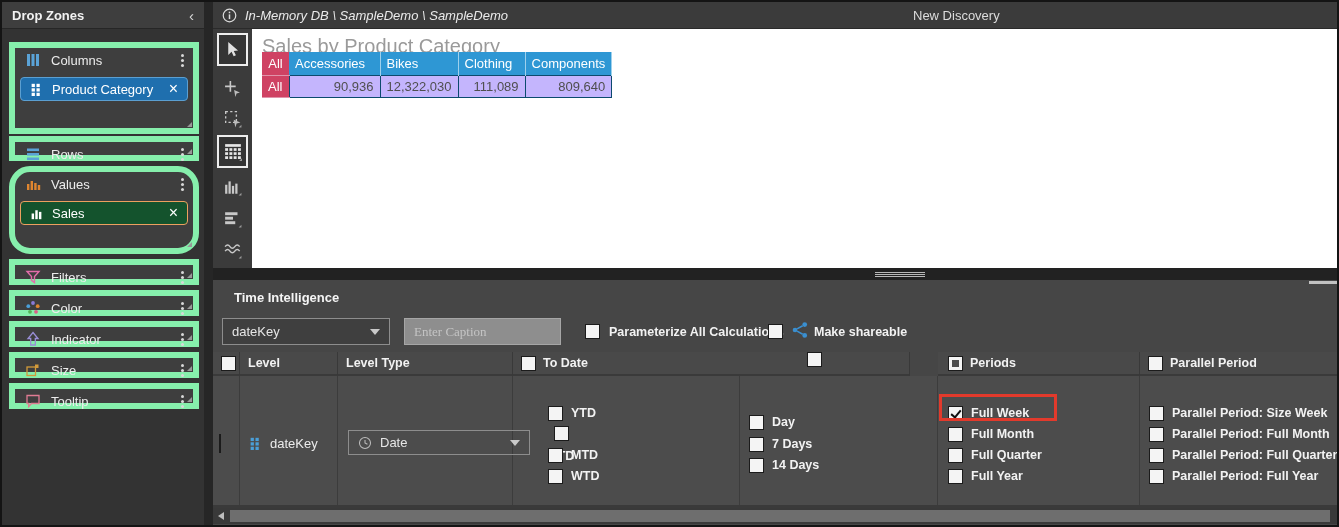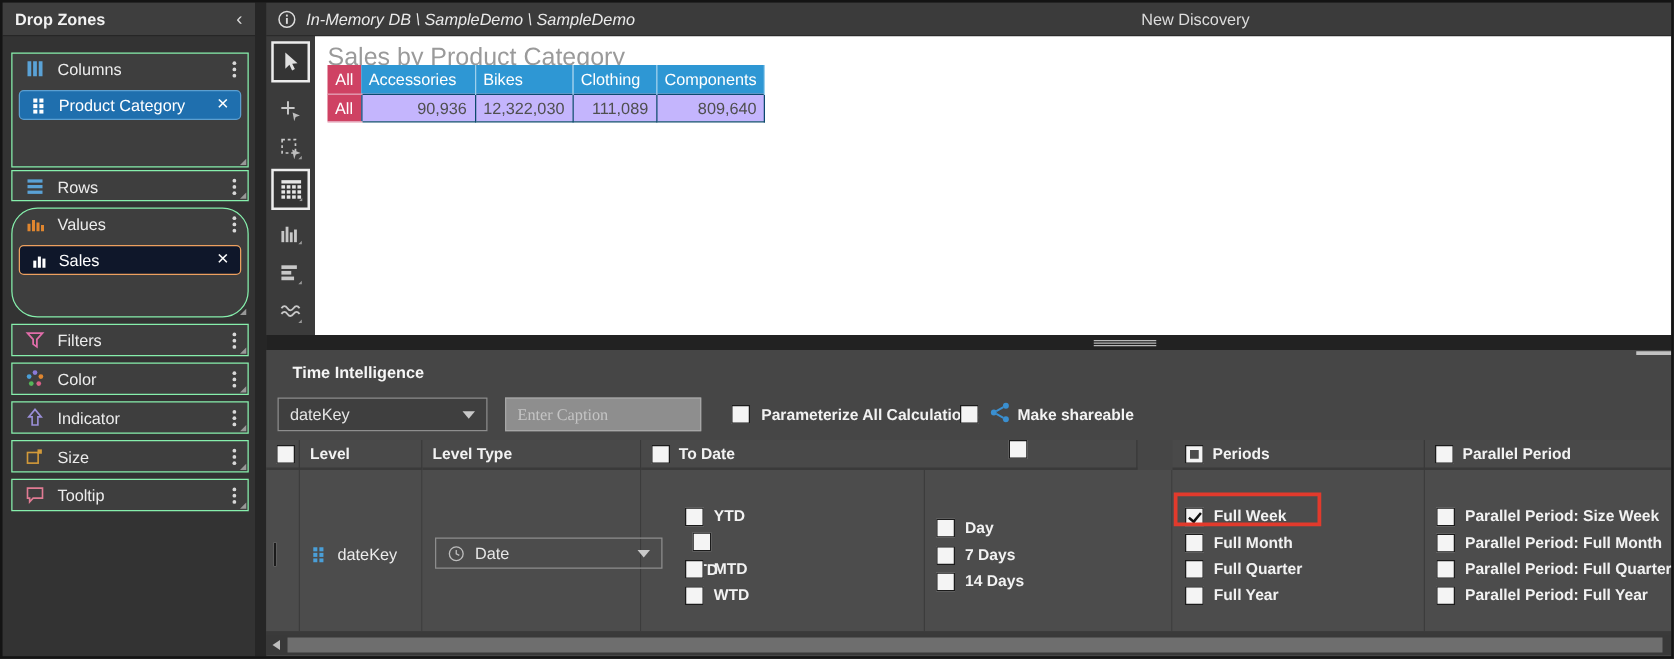--- a/index.html
+++ b/index.html
@@ -10,32 +10,32 @@
   }
   #frame { position:absolute; inset:0; border:2px solid #141414; pointer-events:none; z-index:99; }
   .abs { position:absolute; }
 
   
   #sidebar { position:absolute; left:2px; top:2px; width:202px; height:523px; background:#333333; }
   #sidebar-header { height:27px; background:#3e3e3e; border-bottom:1px solid #262626;
     display:flex; align-items:center; padding:0 10px; }
   #sidebar-header .t { flex:1; font-weight:bold; font-size:13px; color:#f2f2f2; }
   .chev { color:#d8d8d8; font-size:15px; line-height:1; cursor:default; }
-  .sec { position:absolute; left:7px; width:190px; background:#3e3e3e; border:1px solid #86efac; }
+  .sec { position:absolute; left:7px; width:190px; background:#3e3e3e; border:6px solid #86efac; }
   .sec::after { content:""; position:absolute; right:1px; bottom:1px;
     border-left:5px solid transparent; border-bottom:5px solid #989898; }
   .sec-h { height:24px; display:flex; align-items:center; gap:10px; padding:0 9px 0 10px; }
   .sec-h .lbl { flex:1; font-size:13px; color:#ececec; }
   .vdots { width:3px; height:3px; border-radius:50%; background:#d8d8d8;
     box-shadow:0 5px 0 #d8d8d8, 0 10px 0 #d8d8d8; margin-bottom:10px; }
   .icon16 { width:16px; height:16px; flex:none; }
   .chip { margin:5px; height:24px; border-radius:4px; display:flex; align-items:center;
     gap:9px; padding:0 9px; font-size:13px; color:#fff; }
   .chip.blue { background:#1f6fae; border:1px solid #5b9fd1; }
-  .chip.orange { background:#0f172a; border:1px solid #eda05f; }
+  .chip.orange { background:#14532d; border:1px solid #eda05f; }
   .chip .x { margin-left:auto; font-size:16px; color:#fff; line-height:1; cursor:default; }
 
   
   #vsplit { position:absolute; left:204px; top:2px; width:9px; height:523px; background:#262626; }
   #hsplit { position:absolute; left:213px; top:268px; width:1124px; height:12px; background:#222222; }
   #hsplit .grip { position:absolute; left:662px; top:4px; width:50px; height:1px; background:#b8b8b8;
     box-shadow:0 2px 0 #b8b8b8, 0 4px 0 #b8b8b8; }
 
   
   #topbar { position:absolute; left:213px; top:2px; width:1124px; height:27px; background:#3b3b3b;

